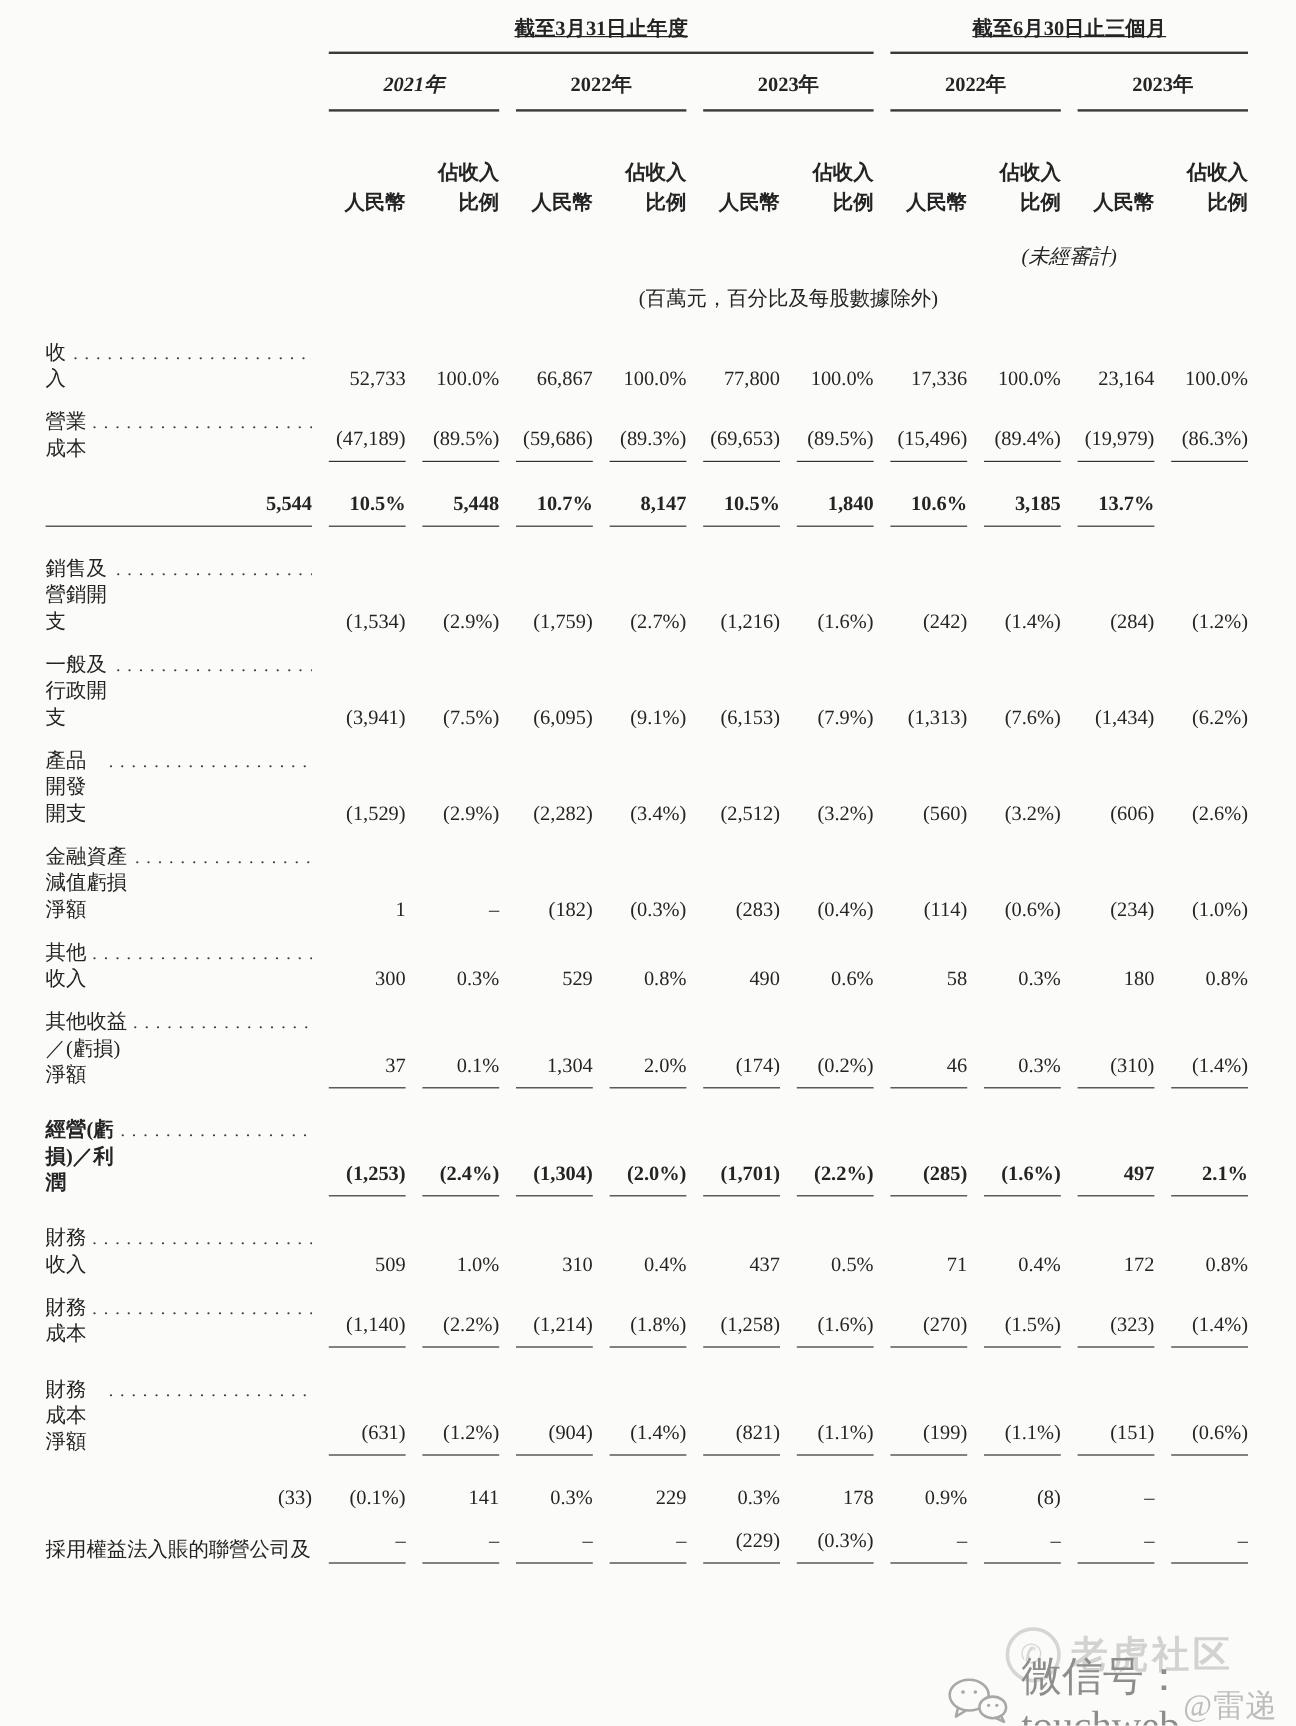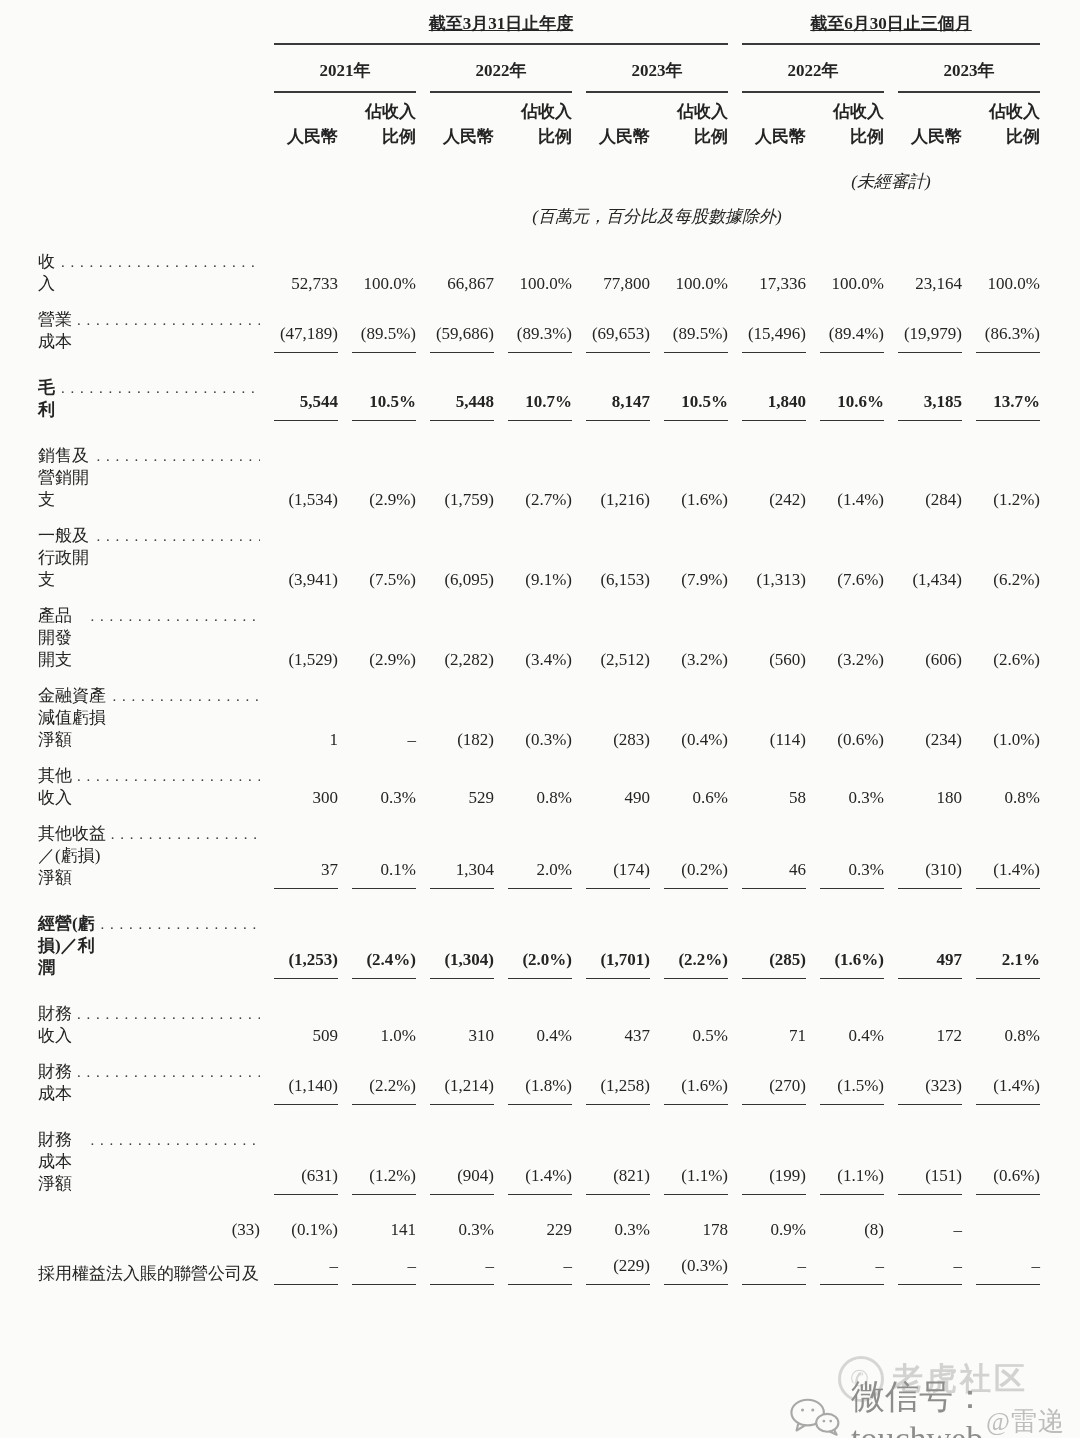--- a/index.html
+++ b/index.html
@@ -10,28 +10,28 @@
     font-size:17px;
   }
   .page{position:absolute;left:38px;top:10px;width:1004px;}
   .grid{display:grid;grid-template-columns:222px repeat(10,64px);column-gap:14px;align-items:end;}
   
   .h-groups{padding-top:2px;text-decoration:underline;}
   .h-group{grid-column:2 / 8;text-align:center;font-weight:bold;padding-bottom:8px;border-bottom:2px solid #3a3a3a;}
   .h-group.g2{grid-column:8 / 12;}
   .h-years{margin-top:2px;}
   .h-year{text-align:center;font-weight:bold;padding:12px 0 9px 0;border-bottom:2px solid #3a3a3a;}
-  .y1{grid-column:2 / 4;} .y2{grid-column:4 / 6;} .y3{grid-column:6 / 8;}
+  .y1{grid-column:2 / 4;font-style:italic;} .y2{grid-column:4 / 6;} .y3{grid-column:6 / 8;}
   .y4{grid-column:8 / 10;} .y5{grid-column:10 / 12;}
   .h-cols{margin-top:6px;}
-  .hcell{text-align:right;font-weight:bold;line-height:25px;}
+  .hcell{text-align:right;font-weight:bold;line-height:25px;margin-top:32px;}
   .hcell.pct span{display:block;}
   .note-row{margin-top:15px;}
   .note-unaudited{grid-column:8 / 12;text-align:center;font-style:italic;padding-top:6px;}
-  .note-units{grid-column:2 / 12;text-align:center;font-style:italic;padding:12px 0 10px 0;}
+  .note-units{grid-column:2 / 12;text-align:center;padding:12px 0 10px 0;}
   
   #rows{margin-top:6px;}
   .row{padding:7px 0;}
   .row .lbl{grid-column:1;line-height:22px;}
   .row .lbl .line{display:flex;align-items:baseline;line-height:22px;}
   .row .lbl .ind{padding-left:18px;}
   .leader{flex:1 1 auto;overflow:hidden;white-space:nowrap;font-weight:normal;color:#3c3c3c;margin-left:4px;}
   .leader::after{content:". . . . . . . . . . . . . . . . . . . . . . . . . . . . . . . . . . . . . .";letter-spacing:1px;font-size:15px;}
   .row .v{text-align:right;line-height:22px;white-space:nowrap;}
   .row.bold .lbl .line,.row.bold .v{font-weight:bold;}
@@ -129,26 +129,20 @@
         <div class="v">(59,686)</div>
         <div class="v">(89.3%)</div>
         <div class="v">(69,653)</div>
         <div class="v">(89.5%)</div>
         <div class="v">(15,496)</div>
         <div class="v">(89.4%)</div>
         <div class="v">(19,979)</div>
         <div class="v">(86.3%)</div>
       </div>
       <div class="grid row bold u-s">
-        <div class="lbl">
-          <div class="line">
-            <span>毛利</span>
-            <span class="leader"></span>
-          </div>
-        </div>
         <div class="v">5,544</div>
         <div class="v">10.5%</div>
         <div class="v">5,448</div>
         <div class="v">10.7%</div>
         <div class="v">8,147</div>
         <div class="v">10.5%</div>
         <div class="v">1,840</div>
         <div class="v">10.6%</div>
         <div class="v">3,185</div>
         <div class="v">13.7%</div>

